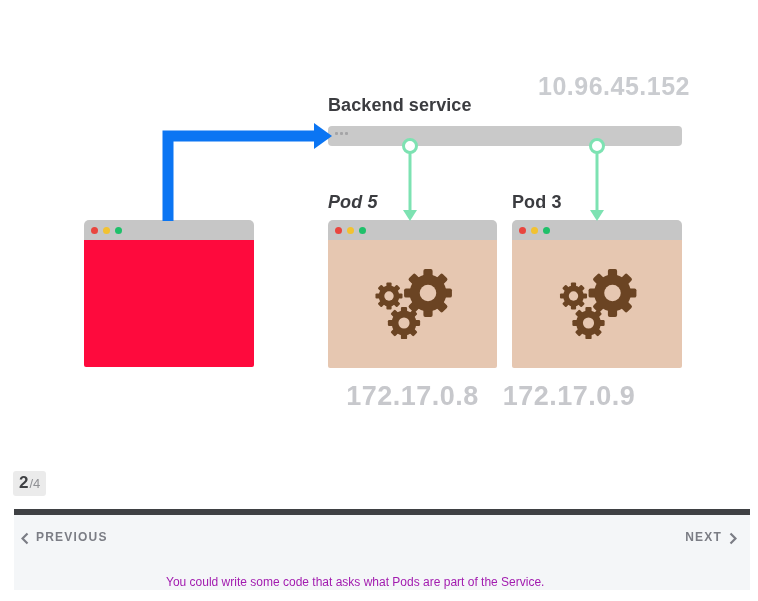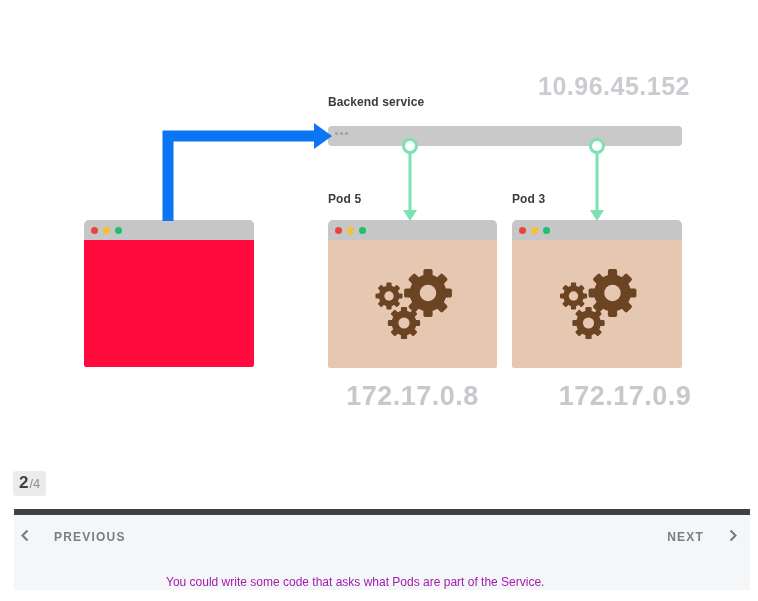--- a/index.html
+++ b/index.html
@@ -3,30 +3,30 @@
 <meta charset="utf-8">
 <style>
   html,body { margin:0; padding:0; background:#ffffff; }
   .stage {
     position:relative; width:758px; height:601px; background:#ffffff;
     font-family:"Liberation Sans", sans-serif; overflow:hidden;
   }
 
   
   .h-label {
-    position:absolute; font-size:12px; font-weight:bold; color:#3b3c40;
+    position:absolute; font-size:18px; font-weight:bold; color:#3b3c40;
     letter-spacing:.1px; white-space:nowrap;
   }
   .service-label { left:328px; top:95px; }
   .service-ip {
     position:absolute; top:72px; right:68px; font-size:25px; font-weight:bold;
     color:#caccd0; letter-spacing:.5px; white-space:nowrap;
   }
   .pod1-label { left:84px; top:192px;margin-top:33px; }
-  .pod5-label { left:328px; top:192px; }
+  .pod5-label { left:328px; top:192px;font-style:italic; }
   .pod6-label { left:512px; top:192px; }
 
   
   .service-bar {
     position:absolute; left:328px; top:126px; width:354px; height:20px;
     background:#c9c9c9; border-radius:4px;
   }
   .bar-dots { position:absolute; left:7px; top:6px; display:flex; gap:2px; }
   .bar-dots i { width:3px; height:3px; background:#a4a4a6; border-radius:1px; }
 
@@ -48,42 +48,42 @@
   .win-pod6 { left:512px; width:170px; }
   .backend-content { height:128px; background:#e6c7b1; border-radius:0 0 2px 2px; position:relative; }
   .backend-content svg { position:absolute; left:0; top:0; }
 
   
   .pod-ip {
     position:absolute; top:381px; font-size:27px; font-weight:bold;
     color:#c7c8cc; text-align:center; letter-spacing:.5px;
   }
   .pod5-ip { left:328px; width:169px; }
-  .pod6-ip { left:540px; width:170px; }
+  .pod6-ip { left:484px; width:170px; }
 
   
   .overlay { position:absolute; left:0; top:0; pointer-events:none; }
 
   
   .step-badge {
     position:absolute; left:13px; top:471px; background:#ebebeb; border-radius:3px;
     padding:2px 6px 3px 6px; display:flex; align-items:baseline;
   }
   .step-current { font-size:17px; font-weight:bold; color:#3f4043; }
   .step-total   { font-size:13px; font-weight:normal; color:#8f9094; margin-left:1px; }
 
   
   .footer-darkbar {
     position:absolute; left:14px; top:509px; width:736px; height:6px; background:#3f4144;
   }
   .footer-panel {
     position:absolute; left:14px; top:515px; width:736px; height:75px; background:#f4f6f8;
   }
   .nav {
-    position:absolute; top:529px; display:flex; align-items:flex-start; gap:25px;
+    position:absolute; top:529px; display:flex; align-items:flex-end; gap:7px;
     font-size:12px; font-weight:bold; letter-spacing:1.2px; color:#7b7d85;
     cursor:pointer; line-height:16px; white-space:nowrap;
   }
   .nav-prev { left:21px; }
   .nav-next { right:21px; }
   .caption {
     position:absolute; left:166px; top:530px; width:450px;
     font-size:12px; line-height:24px; color:#a21caf;margin-top:40px;
   }
 </style>

